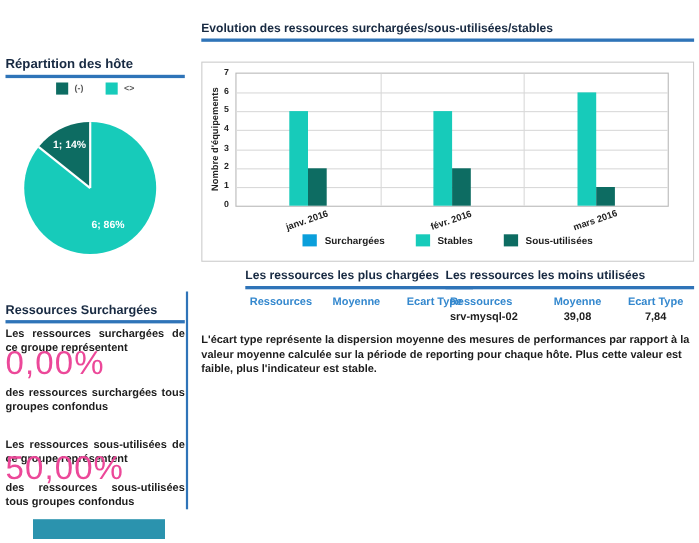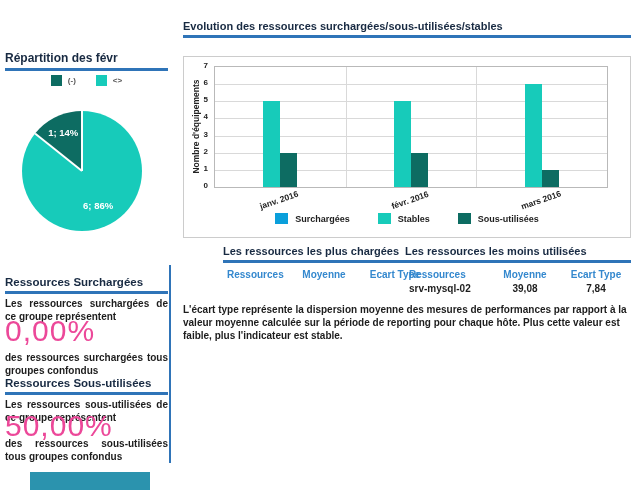--- a/index.html
+++ b/index.html
@@ -49,21 +49,21 @@
   .c1{text-align:left;padding-left:4px;}
   .c2,.c3{text-align:center;}
   .footnote{left:183px;top:303px;width:448px;font-size:10px;font-weight:bold;color:#1d1d1d;line-height:1.3;}
 </style>
 </head>
 <body>
 
 <div class="page">
 
 
-  <div class="abs h-sec h-left hosts-head">Répartition des févr</div>
+  <div class="abs h-sec h-left hosts-head">Répartition des hôte</div>
   <div class="abs hosts-legend">
       <div class="hl-item">
         <div class="hl-sq" style="background: rgb(13, 108, 98);"></div>
         <div class="hl-lab">(-)</div>
       </div>
       <div class="hl-item">
         <div class="hl-sq" style="background: rgb(23, 203, 186);"></div>
         <div class="hl-lab">&lt;&gt;</div>
       </div>
     </div>
@@ -72,21 +72,20 @@
       <div class="pie-line" style="transform: rotate(308.571deg);"></div>
       <div class="pie-label" style="left: 76.1405px; top: 93.516px;">6; 86%</div>
       <div class="pie-label" style="left: 41.2562px; top: 21.0781px;">1; 14%</div>
     </div>
 
   <div class="abs kpi-p" style="top:297px">Les ressources surchargées de ce groupe représentent</div>
   <div class="abs h-sec h-left" style="top:276px">Ressources Surchargées</div>
   <div class="abs kpi-big" style="top:314px">0,00%</div>
   <div class="abs kpi-p" style="top:351px">des ressources surchargées tous groupes confondus</div>
 
-  <div class="abs h-sec h-left" style="top:377px">Ressources Sous-utilisées</div>
   <div class="abs kpi-p" style="top:398px">Les ressources sous-utilisées de ce groupe représentent</div>
   <div class="abs kpi-big" style="top:409px">50,00%</div>
   <div class="abs kpi-p" style="top:437px">des ressources sous-utilisées tous groupes confondus</div>
 
   <div class="abs vline"></div>
   <div class="abs footer-bar"></div>
 
   <div class="abs h-sec h-main evo-head">Evolution des ressources surchargées/sous-utilisées/stables</div>
 
   <div class="abs chart-box">

